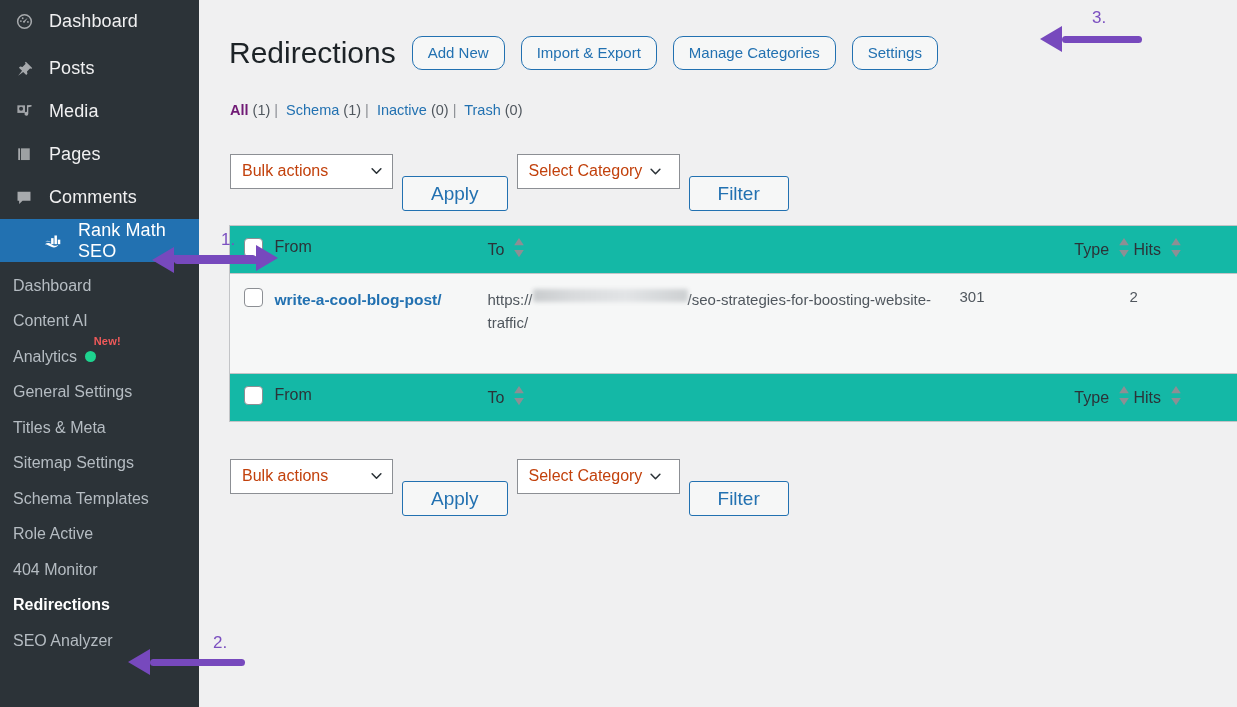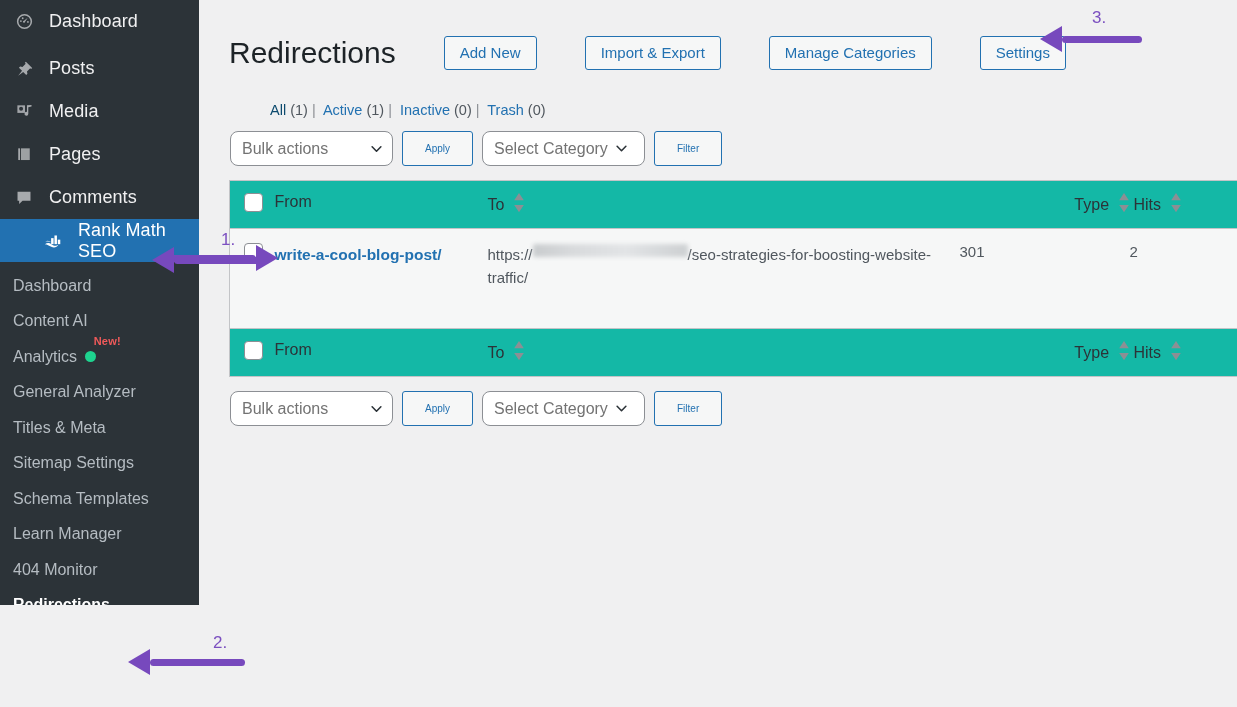--- a/index.html
+++ b/index.html
@@ -8,21 +8,21 @@
     width: 1237px; height: 707px;
     overflow: hidden;
     background: #f0f0f1;
     font-family: "Liberation Sans", sans-serif;
   }
   #root { position: relative; width: 1237px; height: 707px; }
 
   
   #sidebar {
     position: absolute; left: 0; top: 0;
-    width: 199px; height: 605px;
+    width: 199px; height: 707px;
     background: #2c3338;
     overflow: hidden;
   }
   .top-item {
     display: flex; align-items: center;
     height: 43px;
     padding-left: 11px;
     color: #f0f0f1;
     font-size: 18px;
     letter-spacing: .1px;
@@ -67,74 +67,74 @@
   }
   #page-title {
     font-size: 30px; color: #1d2327; font-weight: 400;
     line-height: 1; white-space: nowrap;
   }
   .hdr-btn {
     border: 1px solid #2271b1;
     background: #f6f7f7;
     color: #2271b1;
     font-size: 15px;
-    border-radius: 3px;
+    border-radius: 10px;
     padding: 7px 15px 8px;
     white-space: nowrap;
     font-family: "Liberation Sans", sans-serif;
     cursor: pointer;
-    margin-left: 32px;
   }
 
   #subsubsub {
     padding: 14px 0 0 31px;
     font-size: 14.5px;
     color: #50575e;
   }
   #subsubsub a { color: #2271b1; text-decoration: none; }
-  #subsubsub .cur { color: #0c4a6e; font-weight: normal; margin-left: 40px; }
+  #subsubsub .cur { color: #701a75; font-weight: bold; }
   #subsubsub .cnt { color: #50575e; }
   #subsubsub .sep { color: #8c8f94; margin: 0 4px; }
 
   .tablenav {
     display: flex; align-items: center;
     padding-left: 31px;
     gap: 9px;
     margin-top: 13px;
   }
   .wp-select {
     position: relative;
     height: 35px;
     min-width: 163px;
     border: 1px solid #8c8f94;
-    border-radius: 8px;
+    border-radius: 0;
     background: #fff;
-    color: #737373;
+    color: #c2410c;
     font-size: 16px;
     display: flex; align-items: center;
     padding: 0 34px 0 11px;
     cursor: pointer;
   }
   .wp-select .chev {
     position: absolute; right: 10px; top: 50%;
     transform: translateY(-50%);
     width: 11px; height: 7px;
   }
   .wp-select.cat { min-width: 163px; padding-right: 12px; }
   .wp-select.cat .chev { position: static; transform: none; margin-left: 8px; }
   .sec-btn {
     border: 1px solid #2271b1;
     background: #f6f7f7;
     color: #2271b1;
-    font-size: 10px;
+    font-size: 19px;
     border-radius: 3px;
     height: 35px;
-    padding: 0 22px;
+    padding: 0 28px;
     cursor: pointer;
     font-family: "Liberation Sans", sans-serif;
+    margin-top: 45px;
   }
 
   
   #list-table {
     margin: 14px 0 0 30px;
     width: 1010px;
     border: 1px solid #c3c4c7;
     border-right: none;
     border-collapse: collapse;
     background: #fff;
@@ -296,33 +296,33 @@
       </div>
       <div class="sub-item">
         <span>Content AI</span>
         <span class="badge-new">New!</span>
       </div>
       <div class="sub-item">
         <span>Analytics</span>
         <span class="dot-green"></span>
       </div>
       <div class="sub-item">
-        <span>General Analyzer</span>
+        <span>General Settings</span>
       </div>
       <div class="sub-item">
         <span>Titles &amp; Meta</span>
       </div>
       <div class="sub-item">
         <span>Sitemap Settings</span>
       </div>
       <div class="sub-item">
         <span>Schema Templates</span>
       </div>
       <div class="sub-item">
-        <span>Learn Manager</span>
+        <span>Role Active</span>
       </div>
       <div class="sub-item">
         <span>404 Monitor</span>
       </div>
       <div class="sub-item current">
         <span>Redirections</span>
       </div>
       <div class="sub-item">
         <span>SEO Analyzer</span>
       </div>
@@ -335,21 +335,21 @@
       <h1 id="page-title">Redirections</h1>
       <button class="hdr-btn">Add New</button>
       <button class="hdr-btn">Import &amp; Export</button>
       <button class="hdr-btn">Manage Categories</button>
       <button class="hdr-btn">Settings</button>
     </div>
 
     <div id="subsubsub">
       <a href="#" class="cur">All</a>
       <span class="cnt">(1)</span><span class="sep">|</span>
-      <a href="#">Active</a>
+      <a href="#">Schema</a>
       <span class="cnt">(1)</span><span class="sep">|</span>
       <a href="#">Inactive</a>
       <span class="cnt">(0)</span><span class="sep">|</span>
       <a href="#">Trash</a>
       <span class="cnt">(0)</span>
     </div>
 
     <div class="tablenav">
       <div class="wp-select">
         <span>Bulk actions</span>

